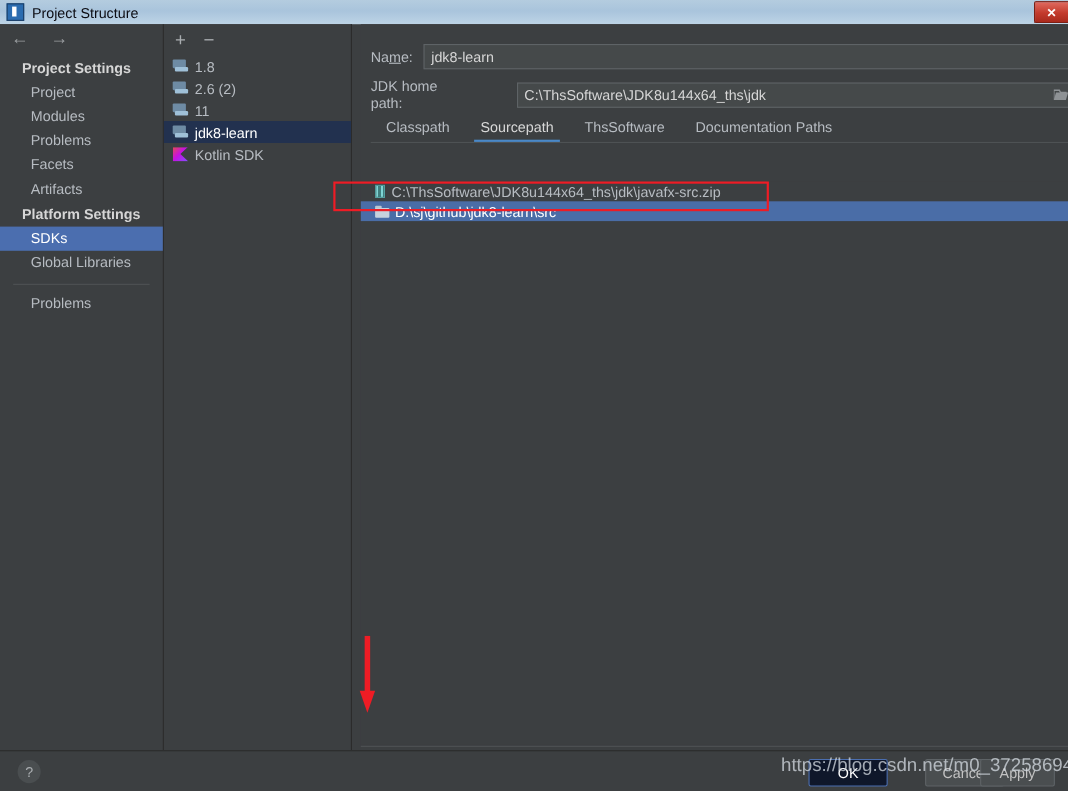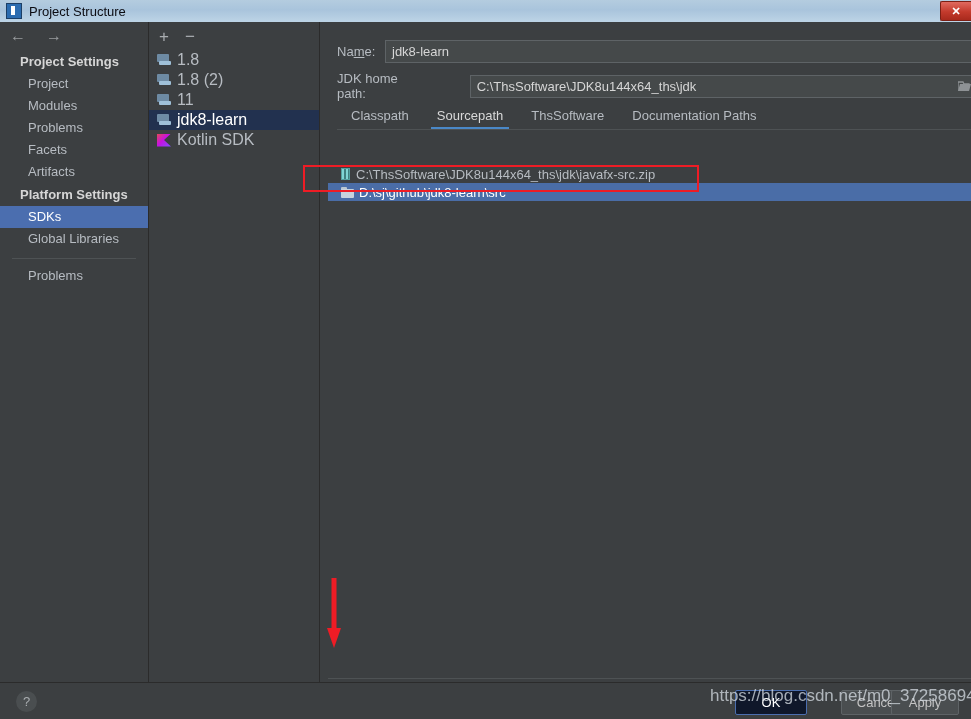--- a/index.html
+++ b/index.html
@@ -48,21 +48,21 @@
   .side-item.sel{background:#4b6eaf;color:#ffffff;}
   .side-divider{height:1px;background:#4e5254;margin:8px 12px 6px 12px;}
   
   #sdkpanel{
     position:absolute;left:149px;top:22px;width:170px;height:660px;
     background:#3c3f41;border-right:1px solid #2b2b2b;
   }
   #sdktoolbar{height:28px;display:flex;align-items:center;padding-left:10px;gap:16px;color:#a9adb0;font-size:17px;}
   #sdktoolbar span{line-height:1;}
   .sdk-row{
-    display:flex;align-items:center;height:20px;padding-left:8px;font-size:16px;color:#b7bcc2;
+    display:flex;align-items:center;height:20px;padding-left:8px;font-size:13px;color:#b7bcc2;
   }
   .sdk-row.sel{background:#22314f;color:#ffffff;}
   .jdk-ico{width:14px;height:12px;margin-right:6px;position:relative;flex:none;}
   .jdk-ico .scr{position:absolute;left:0;top:0;width:12px;height:8px;background:#6e8ba4;border-radius:1px;}
   .jdk-ico .base{position:absolute;left:2px;top:7px;width:12px;height:4px;background:#9fc0d8;border-radius:1px;}
   .kot-ico{width:14px;height:13px;margin-right:6px;flex:none;
     background:linear-gradient(135deg,#e44857 0%,#c711e1 45%,#7f52ff 100%);
     clip-path:polygon(0 0,100% 0,50% 50%,100% 100%,0 100%);}
   
   #content{
@@ -160,21 +160,21 @@
         <span class="scr"></span>
         <span class="base"></span>
       </span>
     <span>1.8</span>
   </div>
   <div class="sdk-row">
     <span class="jdk-ico">
         <span class="scr"></span>
         <span class="base"></span>
       </span>
-    <span>1.8 (2)</span>
+    <span>2.6 (2)</span>
   </div>
   <div class="sdk-row">
     <span class="jdk-ico">
         <span class="scr"></span>
         <span class="base"></span>
       </span>
     <span>11</span>
   </div>
   <div class="sdk-row sel">
     <span class="jdk-ico">

